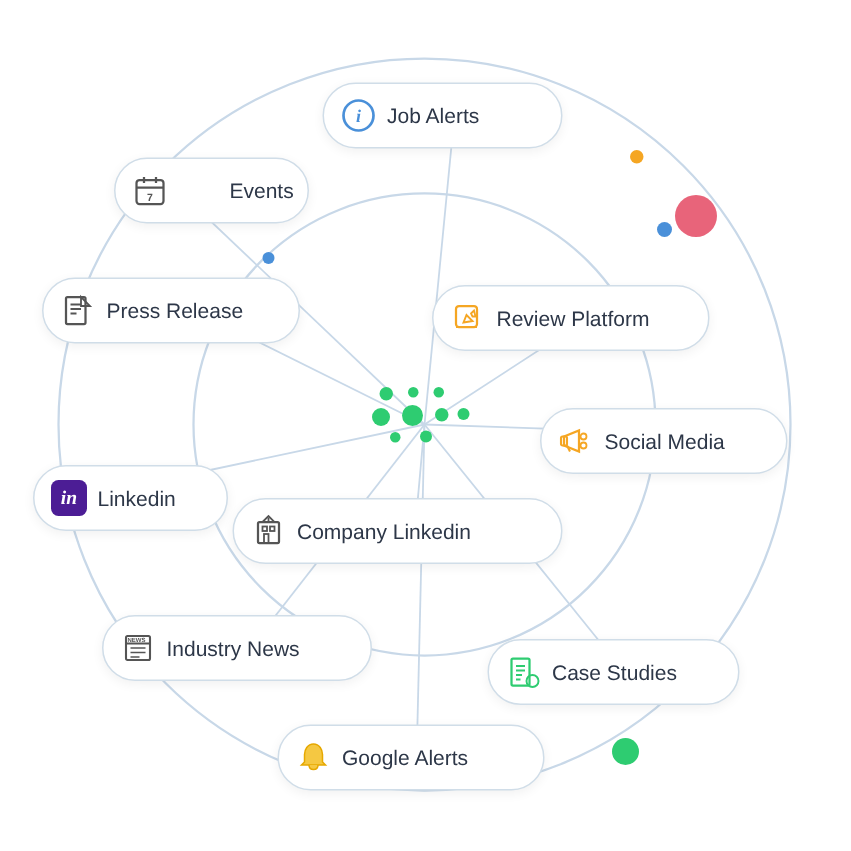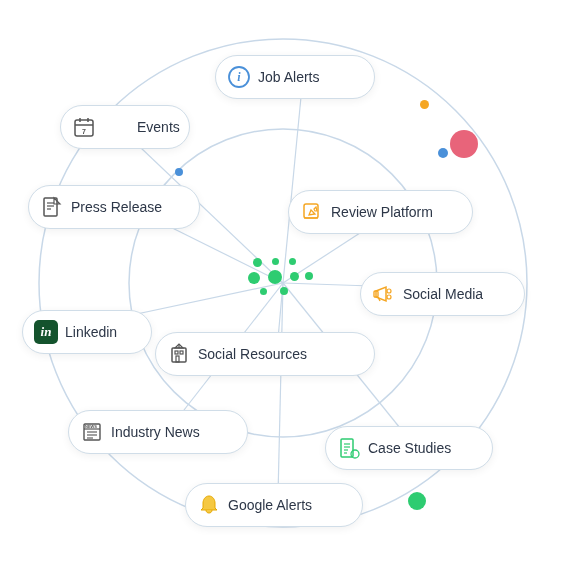--- a/index.html
+++ b/index.html
@@ -52,21 +52,21 @@
       pointer-events: none;
     }
     
     .dot {
       position: absolute;
       border-radius: 50%;
     }
 
     
     .linkedin-icon {
-      background: #14532d;
+      background: #4c1d95;
       border-radius: 5px;
       width: 24px;
       height: 24px;
       display: flex;
       align-items: center;
       justify-content: center;
       color: white;
       font-weight: bold;
       font-size: 13px;
       font-style: italic;
@@ -128,21 +128,21 @@
   <div class="node" style="top:55px;left:215px;width:160px;">
     <div class="node-icon">
       <svg width="22" height="22" viewBox="0 0 22 22">
         <circle cx="11" cy="11" r="10" fill="none" stroke="#4a90d9" stroke-width="1.8"></circle>
         <text x="11" y="15" text-anchor="middle" fill="#4a90d9" font-size="12" font-weight="bold" font-family="serif" font-style="italic">i</text>
       </svg>
     </div>
     <span class="node-label">Job Alerts</span>
   </div>
 
-  <div class="node" style="top:105px;left:60px;width:130px;gap:40px;">
+  <div class="node" style="top:105px;left:76px;width:130px;gap:40px;">
     <div class="node-icon">
       <svg width="22" height="22" viewBox="0 0 22 22">
         <rect x="2" y="4" width="18" height="16" rx="2" fill="none" stroke="#555" stroke-width="1.5"></rect>
         <line x1="2" y1="9" x2="20" y2="9" stroke="#555" stroke-width="1.5"></line>
         <line x1="7" y1="2" x2="7" y2="6" stroke="#555" stroke-width="1.5"></line>
         <line x1="15" y1="2" x2="15" y2="6" stroke="#555" stroke-width="1.5"></line>
         <text x="11" y="18" text-anchor="middle" fill="#555" font-size="7" font-weight="bold">7</text>
       </svg>
     </div>
     <span class="node-label">Events</span>
@@ -197,21 +197,21 @@
     <div class="node-icon">
       <svg width="22" height="22" viewBox="0 0 22 22">
         <rect x="4" y="5" width="14" height="14" rx="1" fill="none" stroke="#555" stroke-width="1.5"></rect>
         <rect x="8" y="13" width="3" height="6" fill="none" stroke="#555" stroke-width="1.2"></rect>
         <rect x="7" y="8" width="3" height="3" fill="none" stroke="#555" stroke-width="1.2"></rect>
         <rect x="12" y="8" width="3" height="3" fill="none" stroke="#555" stroke-width="1.2"></rect>
         <line x1="11" y1="5" x2="11" y2="2" stroke="#555" stroke-width="1.2"></line>
         <polygon points="7,5 11,1 15,5" fill="none" stroke="#555" stroke-width="1.2"></polygon>
       </svg>
     </div>
-    <span class="node-label">Social Resources</span>
+    <span class="node-label">Company Linkedin</span>
   </div>
 
   <div class="node" style="top:410px;left:68px;width:180px;">
     <div class="node-icon">
       <svg width="22" height="22" viewBox="0 0 22 22">
         <rect x="3" y="3" width="16" height="16" rx="1" fill="none" stroke="#555" stroke-width="1.4"></rect>
         <line x1="3" y1="8" x2="19" y2="8" stroke="#555" stroke-width="1.2"></line>
         <text x="4" y="7" fill="#555" font-size="4" font-weight="bold">NEWS</text>
         <line x1="6" y1="11" x2="16" y2="11" stroke="#555" stroke-width="1.1"></line>
         <line x1="6" y1="14" x2="16" y2="14" stroke="#555" stroke-width="1.1"></line>

